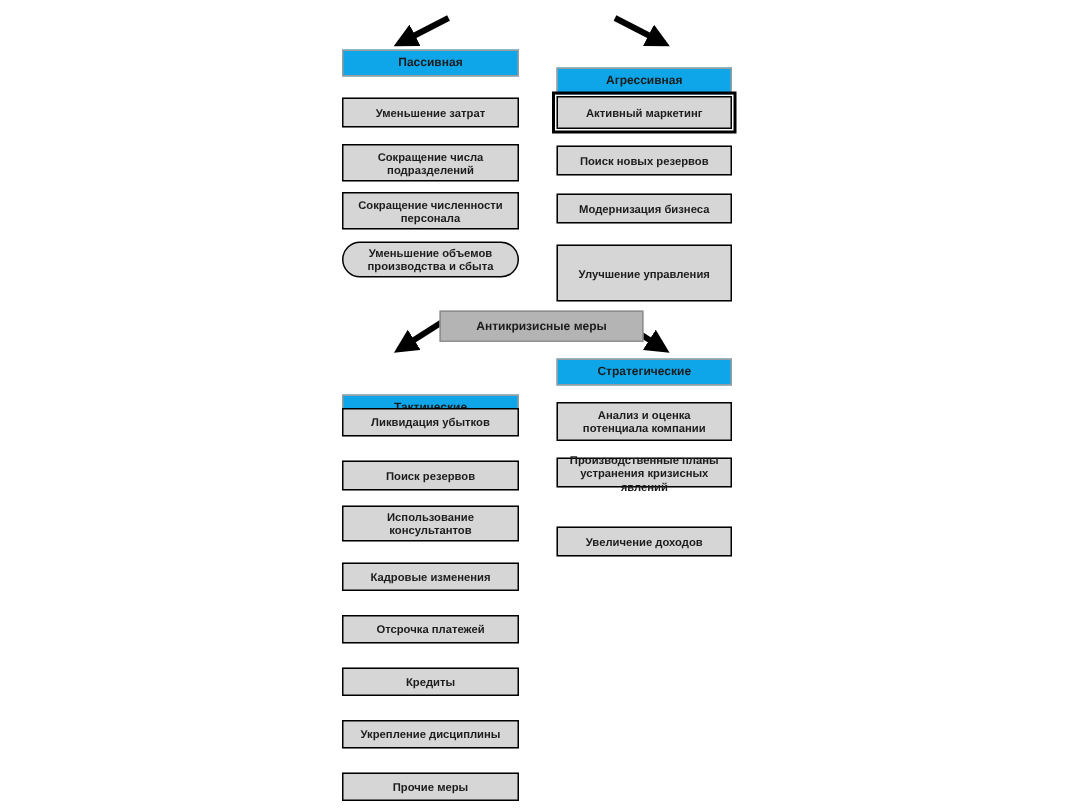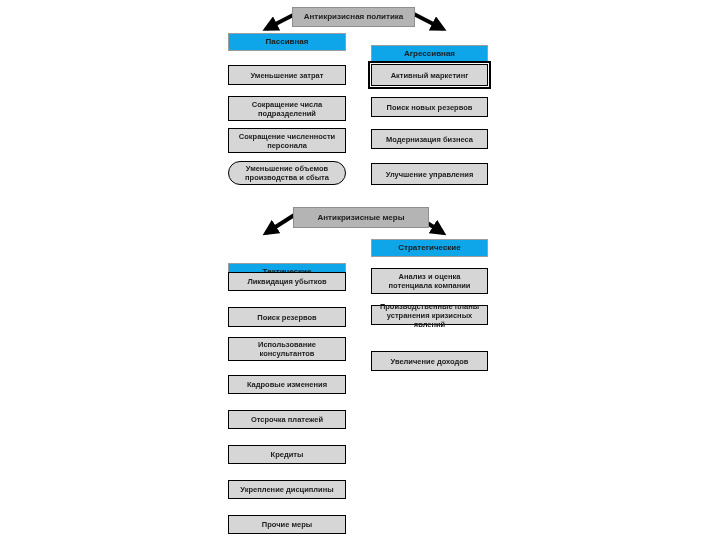--- a/index.html
+++ b/index.html
@@ -61,35 +61,34 @@
       <marker id="ah" markerWidth="4" markerHeight="4" refX="3" refY="2" orient="auto">
         <path d="M0,0 L4,2 L0,4 z" fill="#000000"></path>
       </marker>
     </defs>
     <line x1="299" y1="12" x2="266" y2="29" stroke="#000000" stroke-width="4" marker-end="url(#ah)"></line>
     <line x1="410" y1="12" x2="443" y2="29" stroke="#000000" stroke-width="4" marker-end="url(#ah)"></line>
     <line x1="299" y1="212" x2="266" y2="233" stroke="#000000" stroke-width="4" marker-end="url(#ah)"></line>
     <line x1="410" y1="212" x2="443" y2="233" stroke="#000000" stroke-width="4" marker-end="url(#ah)"></line>
   </svg>
 
-  <div class="box title-box" style="left:292px; top:7px; width:123px; height:20px;">Антикризисная политика</div>
 
   <div class="box header-box col-left" style="top:33px; height:18px;">Пассивная</div>
 
   <div class="box header-box col-right" style="top:45px; height:18px;">Агрессивная</div>
 
   <div class="box item-box col-left" style="top:65px; height:20px;">Уменьшение затрат</div>
   <div class="box item-box col-left" style="top:96px; height:25px;">Сокращение числа подразделений</div>
   <div class="box item-box col-left" style="top:128px; height:25px;">Сокращение численности персонала</div>
   <div class="box item-box col-left" style="top:161px; height:24px;border-radius:12px;">Уменьшение объемов производства и сбыта</div>
 
   <div class="box item-box col-right" style="top:97px; height:20px;">Поиск новых резервов</div>
   <div class="box item-box emphasis col-right" style="top:64px; height:22px;">Активный маркетинг</div>
   <div class="box item-box col-right" style="top:129px; height:20px;">Модернизация бизнеса</div>
-  <div class="box item-box col-right" style="top:163px; height:22px;">Улучшение управления</div>
+  <div class="box item-box col-right" style="top:163px; height:38px;">Улучшение управления</div>
 
   <div class="box title-box" style="left:293px; top:207px; width:136px; height:21px;">Антикризисные меры</div>
 
   <div class="box header-box col-left" style="top:239px; height:18px;margin-top:24px;">Тактические</div>
 
   <div class="box header-box col-right" style="top:239px; height:18px;">Стратегические</div>
 
   <div class="box item-box col-left" style="top:272px; height:19px;">Ликвидация убытков</div>
   <div class="box item-box col-left" style="top:307px; height:20px;">Поиск резервов</div>
   <div class="box item-box col-left" style="top:337px; height:24px;">Использование консультантов</div>

